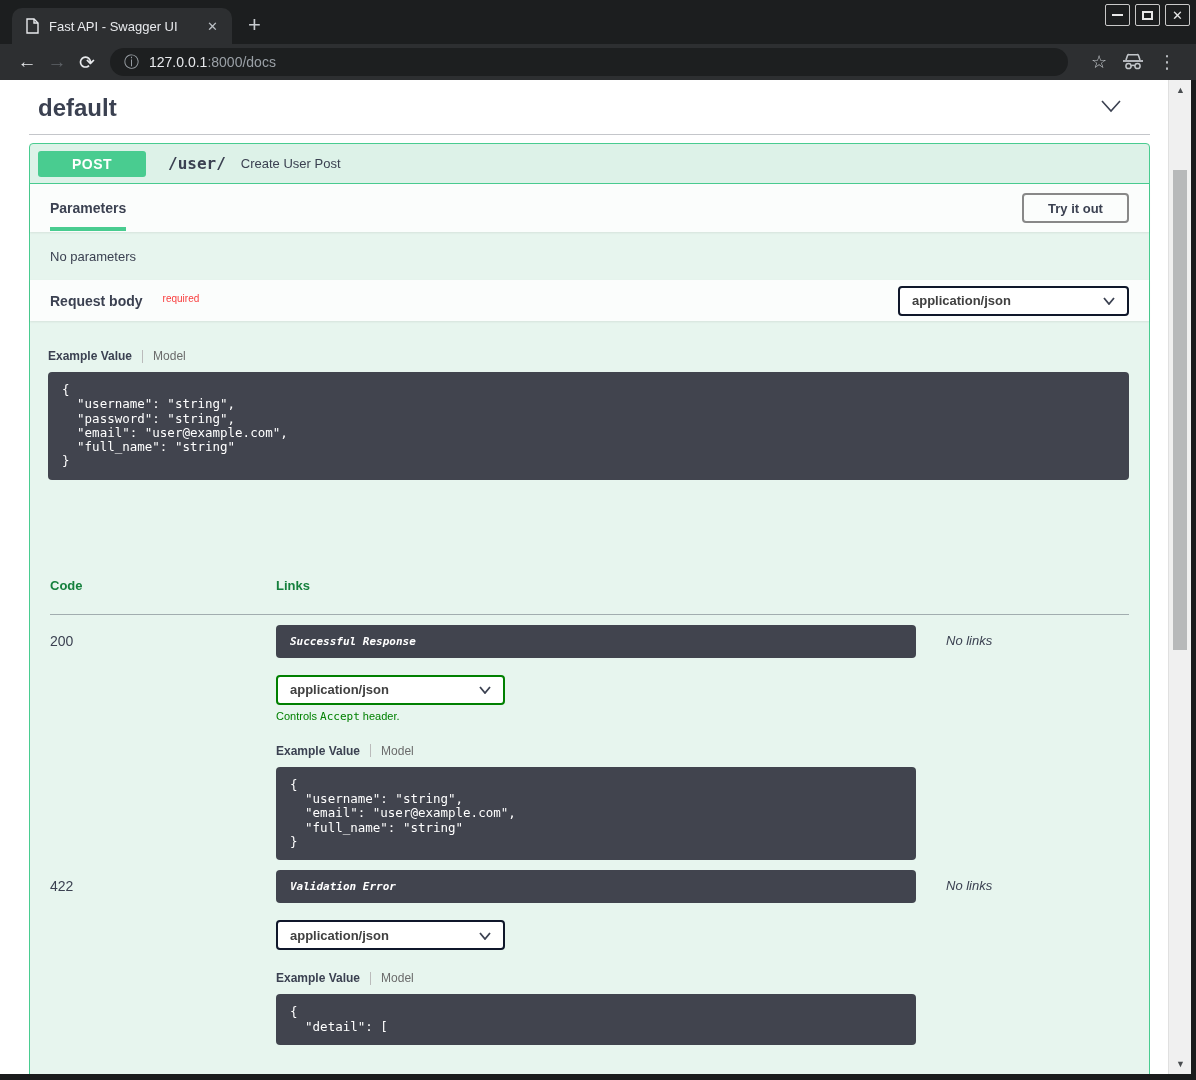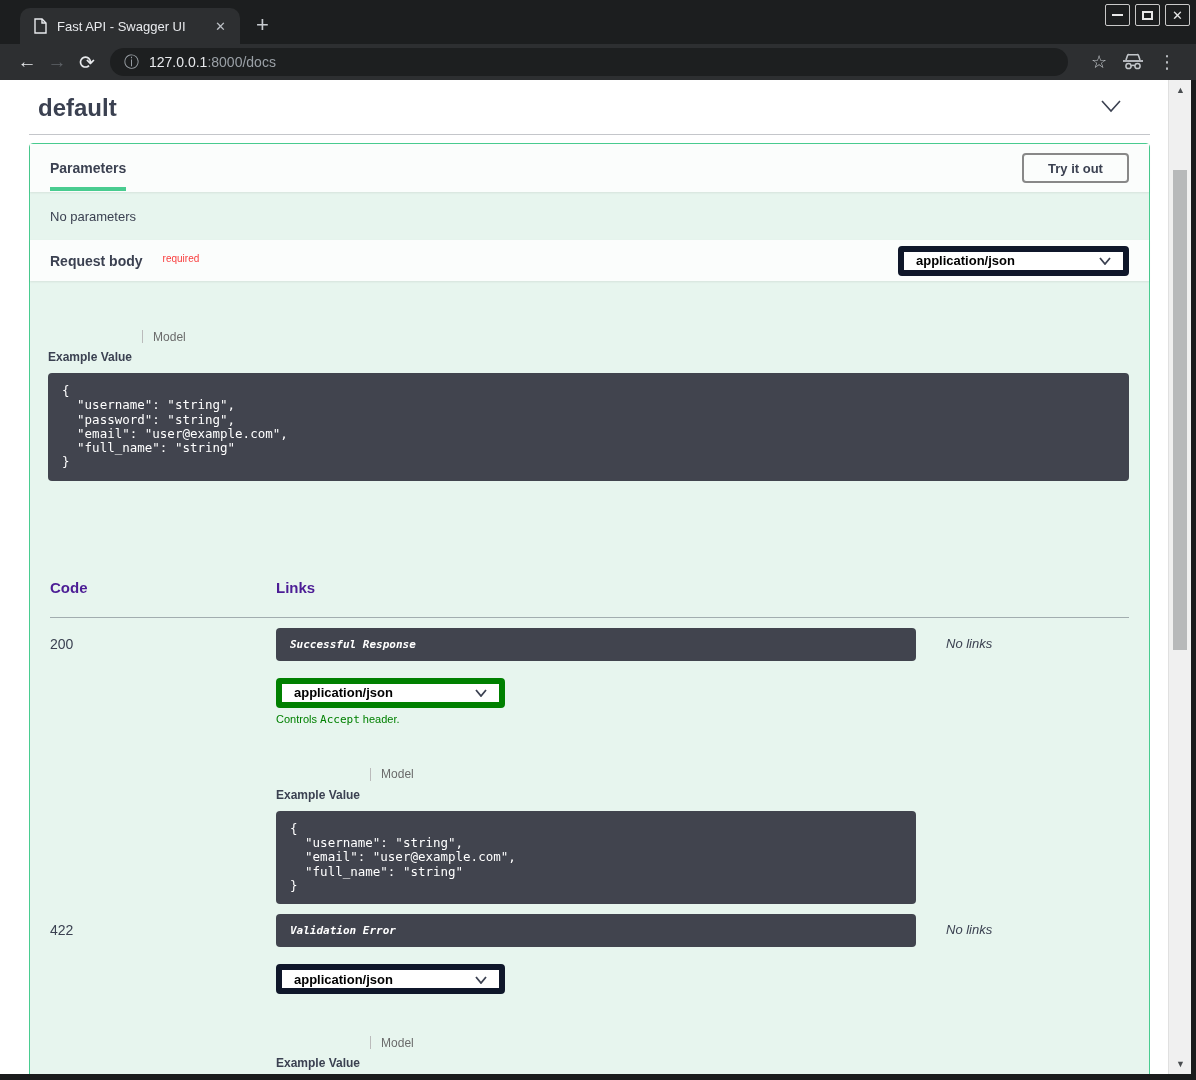--- a/index.html
+++ b/index.html
@@ -2,21 +2,21 @@
 <html><head>
 <meta charset="utf-8">
 <style>
   * { margin:0; padding:0; box-sizing:border-box; }
   html,body { width:1196px; height:1080px; overflow:hidden; background:#fff;
               font-family:"Liberation Sans", sans-serif; }
 
   
   .chrome { position:relative; width:1196px; height:80px; background:#1c1e1f; }
   .tabstrip { height:44px; padding-top:8px; display:flex; align-items:flex-end; }
-  .tab { margin-left:20px; width:220px; height:36px; background:#2d2f31;
+  .tab { margin-left:12px; width:220px; height:36px; background:#2d2f31;
          border-radius:10px 10px 0 0; display:flex; align-items:center;
          padding:0 10px; }
   .favicon { width:13px; height:16px; margin:0 10px 0 4px; flex:none; }
   .tab-title { flex:1; font-size:13px; color:#e8eaed; white-space:nowrap; overflow:hidden; }
   .tab-close { color:#bdc1c6; font-size:13px; padding:0 4px; cursor:pointer; }
   .new-tab { color:#c7cbcf; font-size:22px; font-weight:300; margin:0 0 6px 16px; cursor:pointer; }
   .win-controls { position:absolute; top:4px; right:6px; display:flex; gap:5px; }
   .win-btn { width:25px; height:22px; border:1px solid #c9c9c9; border-radius:2px;
              display:flex; align-items:center; justify-content:center; cursor:pointer; }
   .win-btn .bar { width:11px; height:2px; background:#e8e8e8; }
@@ -62,45 +62,45 @@
   .sec-title { font-size:14px; font-weight:700; color:#3b4151; }
   .param-tab { position:relative; font-size:14px; font-weight:700; color:#3b4151; cursor:pointer; }
   .param-tab::after { content:""; position:absolute; left:0; bottom:-15px; width:100%;
                       height:4px; background:#49cc90; }
   .try-btn { margin-left:auto; width:107px; height:30px; background:transparent;
              border:2px solid #888; border-radius:4px; font-size:13px; font-weight:700;
              color:#3b4151; cursor:pointer; font-family:"Liberation Sans", sans-serif; }
   .required { color:#f93e3e; font-size:10px; vertical-align:top; position:relative; top:-2px;
               margin-left:20px; }
 
-  .select { background:#fff; border:6px solid #0f172a; border-radius:4px; height:30px;
+  .select { background:#fff; border:2px solid #0f172a; border-radius:4px; height:30px;
             display:flex; align-items:center; padding:0 12px; font-size:13px; font-weight:700;
-            color:#000000; cursor:pointer; }
+            color:#404040; cursor:pointer; }
   .select .chev { margin-left:auto; }
   .select-req { width:231px; margin-left:auto; }
   .select-resp { width:229px; }
   .select-green { border-color:#008000; }
 
   .no-params { padding:17px 20px 16px 20px; font-size:13px; color:#3b4151; }
 
   .body-green { padding:28px 20px 76px 18px; }
   .tabs-row { display:flex; align-items:center; font-size:12px; }
-  .tab-active { font-weight:700; color:#3b4151; cursor:pointer;margin-top:41px; }
+  .tab-active { font-weight:700; color:#3b4151; cursor:pointer; }
   .tab-sep { width:1px; height:13px; background:#bbb; margin:0 10px; }
   .tab-inactive { color:#6b6b6b; cursor:pointer; }
   .codeblock { margin-top:9px; background:#41444e; border-radius:4px; padding:11px 14px;
                font-family:"DejaVu Sans Mono", monospace; font-size:12.5px; line-height:14.3px;
                color:#fff; white-space:pre; overflow:hidden; }
 
   .responses-wrap { padding:22px 20px 0 20px; }
   .resp-headrow { display:flex; padding-bottom:21px; border-bottom:1px solid rgba(59,65,81,.4); }
   .col-code { width:226px; flex:none; }
   .col-desc { width:670px; flex:none; }
   .col-links { width:182px; flex:none; }
-  .resp-colhdr { font-size:15px; font-weight:700; color:#4c1d95; }
+  .resp-colhdr { font-size:13px; font-weight:700; color:#15803d; }
   .resp-row { display:flex; margin-top:10px; }
   .resp-code { font-size:14px; color:#3b4151; padding-top:8px; }
   .desc-bar { width:640px; height:33px; background:#41444e; border-radius:4px;
               display:flex; align-items:center; padding:0 14px; }
   .desc-bar span { color:#fff; font-family:"DejaVu Sans Mono", monospace; font-size:11px;
                    font-style:italic; font-weight:700; }
   .no-links { font-size:13px; font-style:italic; color:#3b4151; padding-top:8px; }
   .accept-note { margin-top:5px; font-size:11px; color:#008000; }
   .accept-note code { font-family:"DejaVu Sans Mono", monospace; }
   .mt17 { margin-top:17px; } .mt20 { margin-top:20px; }
@@ -174,20 +174,25 @@
       <span class="tag-title">default</span>
       <span class="tag-chevron">
         <svg width="22" height="14" viewBox="0 0 22 14">
             <path d="M2 2 L11 12 L20 2" fill="none" stroke="#3b4151" stroke-width="1.6"></path>
           </svg>
       </span>
     </div>
 
     <div class="opblock">
 
+      <div class="summary">
+        <span class="method">POST</span>
+        <span class="path">/user/</span>
+        <span class="summary-desc">Create User Post</span>
+      </div>
 
       <div class="sec-hdr hdr-params">
         <span class="param-tab">Parameters</span>
         <button class="try-btn">Try it out</button>
       </div>
 
       <div class="no-params">No parameters</div>
 
       <div class="sec-hdr hdr-reqbody">
         <span class="sec-title">Request body</span>

